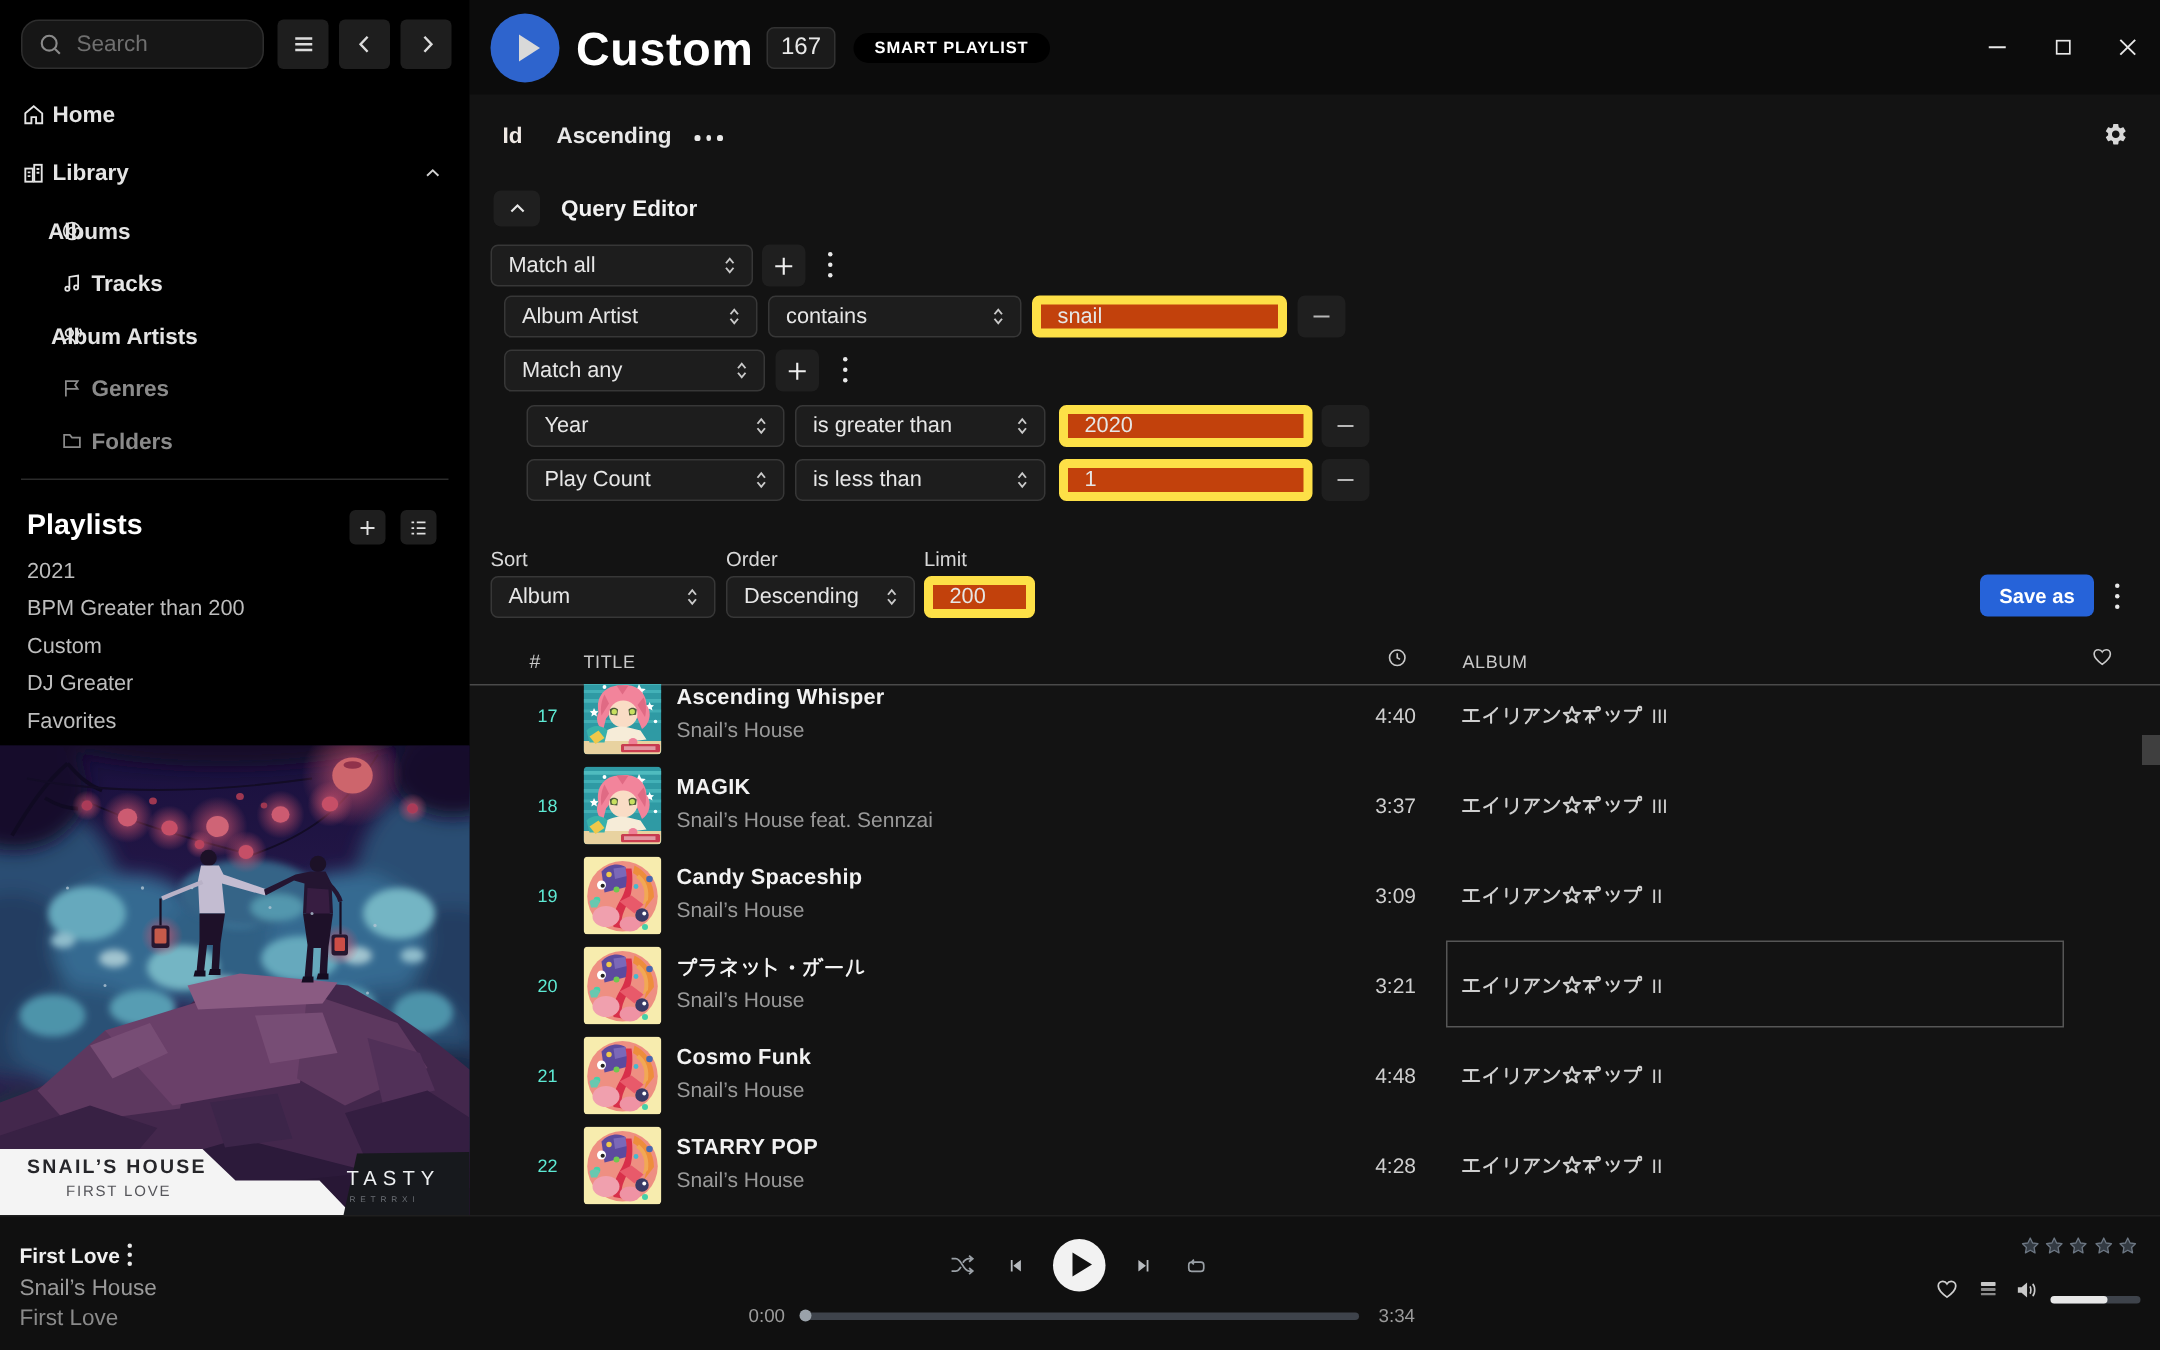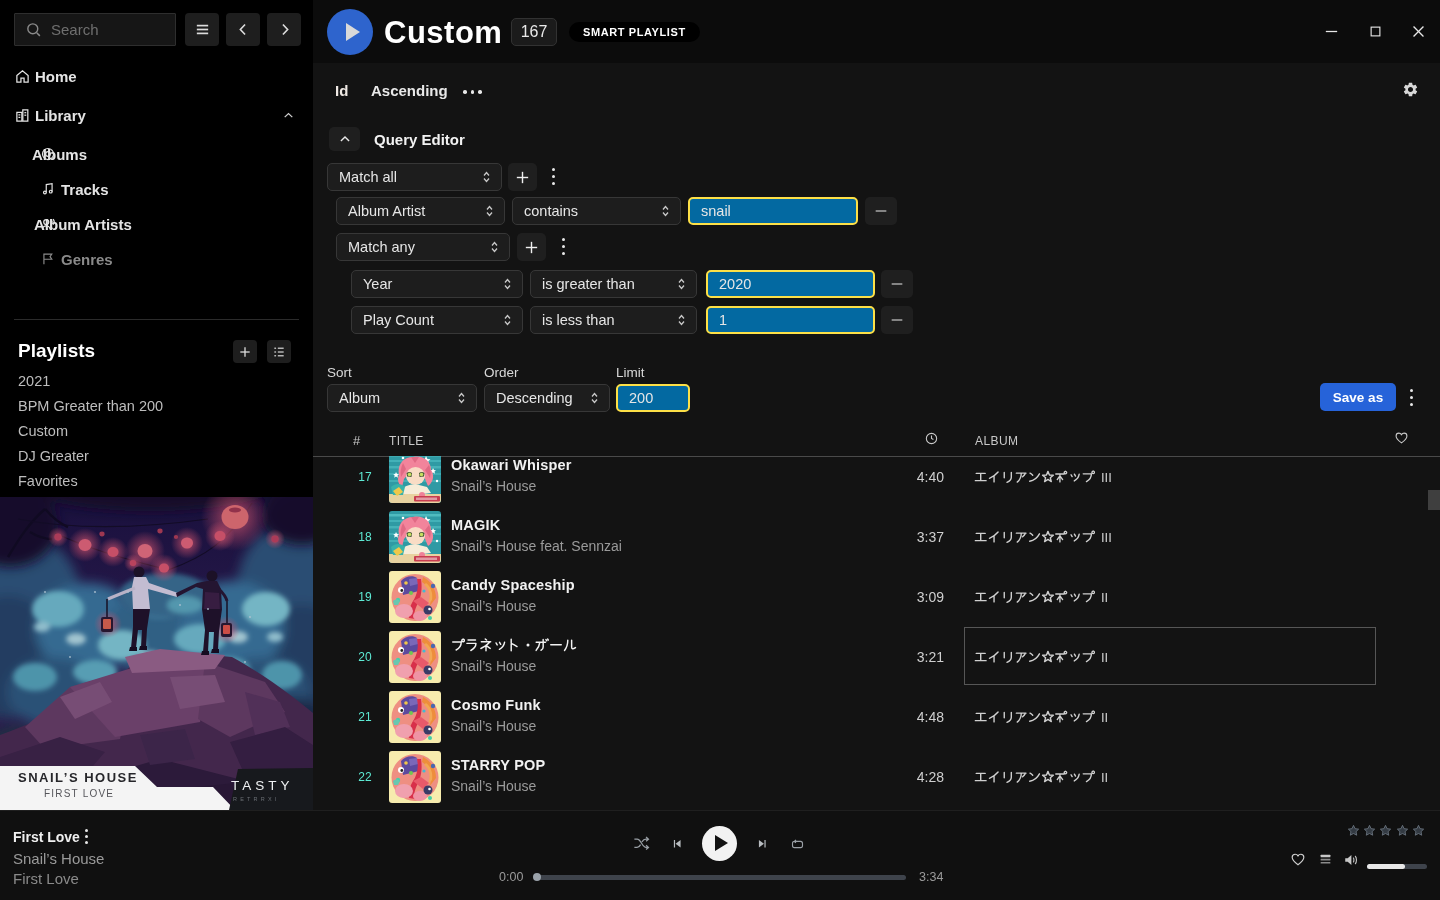--- a/index.html
+++ b/index.html
@@ -3,40 +3,40 @@
 <meta charset="utf-8">
 <style>
   * { margin:0; padding:0; box-sizing:border-box; }
   html,body { width:1440px; height:900px; overflow:hidden; background:#000; }
   body { font-family:"Liberation Sans", sans-serif; }
   #root { position:absolute; left:0; top:0; width:1440px; height:900px; background:#131313; }
   .abs { position:absolute; }
   
   #sidebar { position:absolute; left:0; top:0; width:313px; height:810px; background:#000; z-index:5; }
   .sbtn { position:absolute; background:#1e1e1e; border-radius:4px; display:flex; align-items:center; justify-content:center; color:#ddd; }
-  #search { position:absolute; left:14px; top:13px; width:162px; height:33px; background:#161616; border:1px solid #2e2e2e; border-radius:1px; display:flex; align-items:center; }
+  #search { position:absolute; left:14px; top:13px; width:162px; height:33px; background:#161616; border:1px solid #2e2e2e; border-radius:12px; display:flex; align-items:center; }
   #search .ph { color:#6f6f6f; font-size:15px; margin-left:9px; }
   .nav { position:absolute; left:0; width:289px; height:30px; display:flex; align-items:center; color:#e4e4e4; font-weight:bold; font-size:15px; }
   .nav.dim { color:#8a8a8a; }
   .nav svg { position:absolute; }
   .plitem { position:absolute; left:18px; color:#bdbdbd; font-size:14.5px; }
   
   #main { position:absolute; left:313px; top:0; width:1127px; height:810px; background:#131313; }
   #topstrip { position:absolute; left:0; top:0; width:1127px; height:63px; background:#0c0c0c; }
   #playbtn { position:absolute; left:14px; top:9px; width:46px; height:46px; border-radius:50%; background:#2e64cd; }
   #playbtn:after { content:""; position:absolute; left:19px; top:14px; border-left:14px solid #d9d9d9; border-top:9px solid transparent; border-bottom:9px solid transparent; }
   #title { position:absolute; left:71px; top:15px; font-size:31px; font-weight:bold; color:#fff; letter-spacing:0.5px; }
   #cnt { position:absolute; left:198px; top:18px; width:46px; height:28px; background:#1b1b1b; border:1px solid #323232; border-radius:5px; color:#e9e9e9; font-size:16px; display:flex; align-items:center; justify-content:center; }
   #smart { position:absolute; left:256px; top:22px; height:20px; padding:0 14px; background:#000; border-radius:10px; color:#fff; font-size:11px; font-weight:bold; letter-spacing:0.6px; display:flex; align-items:center; }
   .winbtn { position:absolute; top:0; width:44px; height:63px; display:flex; align-items:center; justify-content:center; color:#e8e8e8; }
   
   .lbl { position:absolute; color:#d8d8d8; font-size:13.5px; }
   .sel { position:absolute; height:28px; background:#1d1d1d; border:1px solid #373737; border-radius:5px; color:#e6e6e6; font-size:14.5px; display:flex; align-items:center; padding-left:11px; }
   .sel .ud { position:absolute; right:9px; top:0; height:100%; display:flex; align-items:center; }
-  .inp { position:absolute; height:28px; background:#0369a1; border:2px solid #fde047; border-radius:5px; color:#e6e6e6; font-size:14.5px; display:flex; align-items:center; padding-left:11px; }
+  .inp { position:absolute; height:28px; background:#c2410c; border:6px solid #fde047; border-radius:5px; color:#e6e6e6; font-size:14.5px; display:flex; align-items:center; padding-left:11px; }
   .qbtn { position:absolute; height:28px; background:#1f1f1f; border-radius:5px; color:#e8e8e8; display:flex; align-items:center; justify-content:center; }
   .vdots { position:absolute; width:3px; }
   .vdots i { display:block; width:3px; height:3px; border-radius:50%; background:#e8e8e8; margin-bottom:4px; }
   #saveas { position:absolute; left:1007px; top:383px; width:76px; height:28px; background:#2663d9; border-radius:5px; color:#fff; font-size:13.5px; font-weight:bold; display:flex; align-items:center; justify-content:center; }
   
   #thead { position:absolute; left:0; top:425px; width:1119px; height:31px; color:#c9c9c9; font-size:12px; }
   #thead .bline { position:absolute; left:0; top:31px; width:1127px; height:1px; background:#4a4a4a; }
   .trow { position:absolute; left:0; width:1119px; height:60px; }
   .tnum { position:absolute; left:32px; top:0; width:40px; height:60px; display:flex; align-items:center; justify-content:center; color:#5eead4; font-size:12px;text-align:center; }
   .tart { position:absolute; left:76px; top:4px; width:52px; height:52px; border-radius:3px; overflow:hidden; }
@@ -325,21 +325,21 @@
       <div class="bline"></div>
     </div>
     <div id="rows" class="abs" style="left:0; top:456px; width:1127px; height:354px; overflow:hidden;">
       <div class="trow" style="top:-9px">
           <div class="tnum">17</div>
           <div class="tart">
             <svg width="52" height="52">
               <use href="#thA"></use>
             </svg>
           </div>
-          <div class="ttitle">Okawari Whisper</div>
+          <div class="ttitle">Ascending Whisper</div>
           <div class="tartist">Snail’s House</div>
           <div class="tdur">4:40</div>
           <div class="talb">
             <span style="display:inline-flex;align-items:center;gap:6px;">
               <svg width="121" height="13.5" viewBox="0 0 108 12" style="color:#cfcfcf">
                 <use href="#kE" x="0" width="12" height="12"></use>
                 <use href="#kI" x="12" width="12" height="12"></use>
                 <use href="#kRi" x="24" width="12" height="12"></use>
                 <use href="#kA" x="36" width="12" height="12"></use>
                 <use href="#kN" x="48" width="12" height="12"></use>
@@ -571,20 +571,26 @@
           <path d="M18.5 5.5 C19.6 7 19.6 9 18.5 10.5"></path>
           <path d="M21 3.5 C23 6 23 9.5 21 12"></path>
         </svg>
         <span style="margin-left:34px">Album Artists</span>
       </div>
     <div class="nav dim" style="top:244px;">
         <svg style="left:41px" width="14" height="14" viewBox="0 0 24 24" fill="none" stroke="#8a8a8a" stroke-width="2">
           <path d="M5 21 V3.5 H18.5 L15.5 8 L18.5 12.5 H5"></path>
         </svg>
         <span style="margin-left:61px">Genres</span>
+      </div>
+    <div class="nav dim" style="top:279px;">
+        <svg style="left:41px" width="14" height="14" viewBox="0 0 24 24" fill="none" stroke="#8a8a8a" stroke-width="2">
+          <path d="M3 19 V5 H9.5 L12 8 H21 V19 Z"></path>
+        </svg>
+        <span style="margin-left:61px">Folders</span>
       </div>
 
     <div class="abs" style="left:14px; top:319px; width:285px; height:1px; background:#2b2b2b;"></div>
     <div class="abs" style="left:18px; top:340px; font-size:19px; font-weight:bold; color:#fff;">Playlists</div>
     <div class="sbtn" style="left:233px; top:340px; width:24px; height:23px;">
         <svg width="14" height="14" viewBox="0 0 24 24" fill="none" stroke="#e0e0e0" stroke-width="2.2">
           <line x1="12" y1="4" x2="12" y2="20"></line>
           <line x1="4" y1="12" x2="20" y2="12"></line>
         </svg>
       </div>

